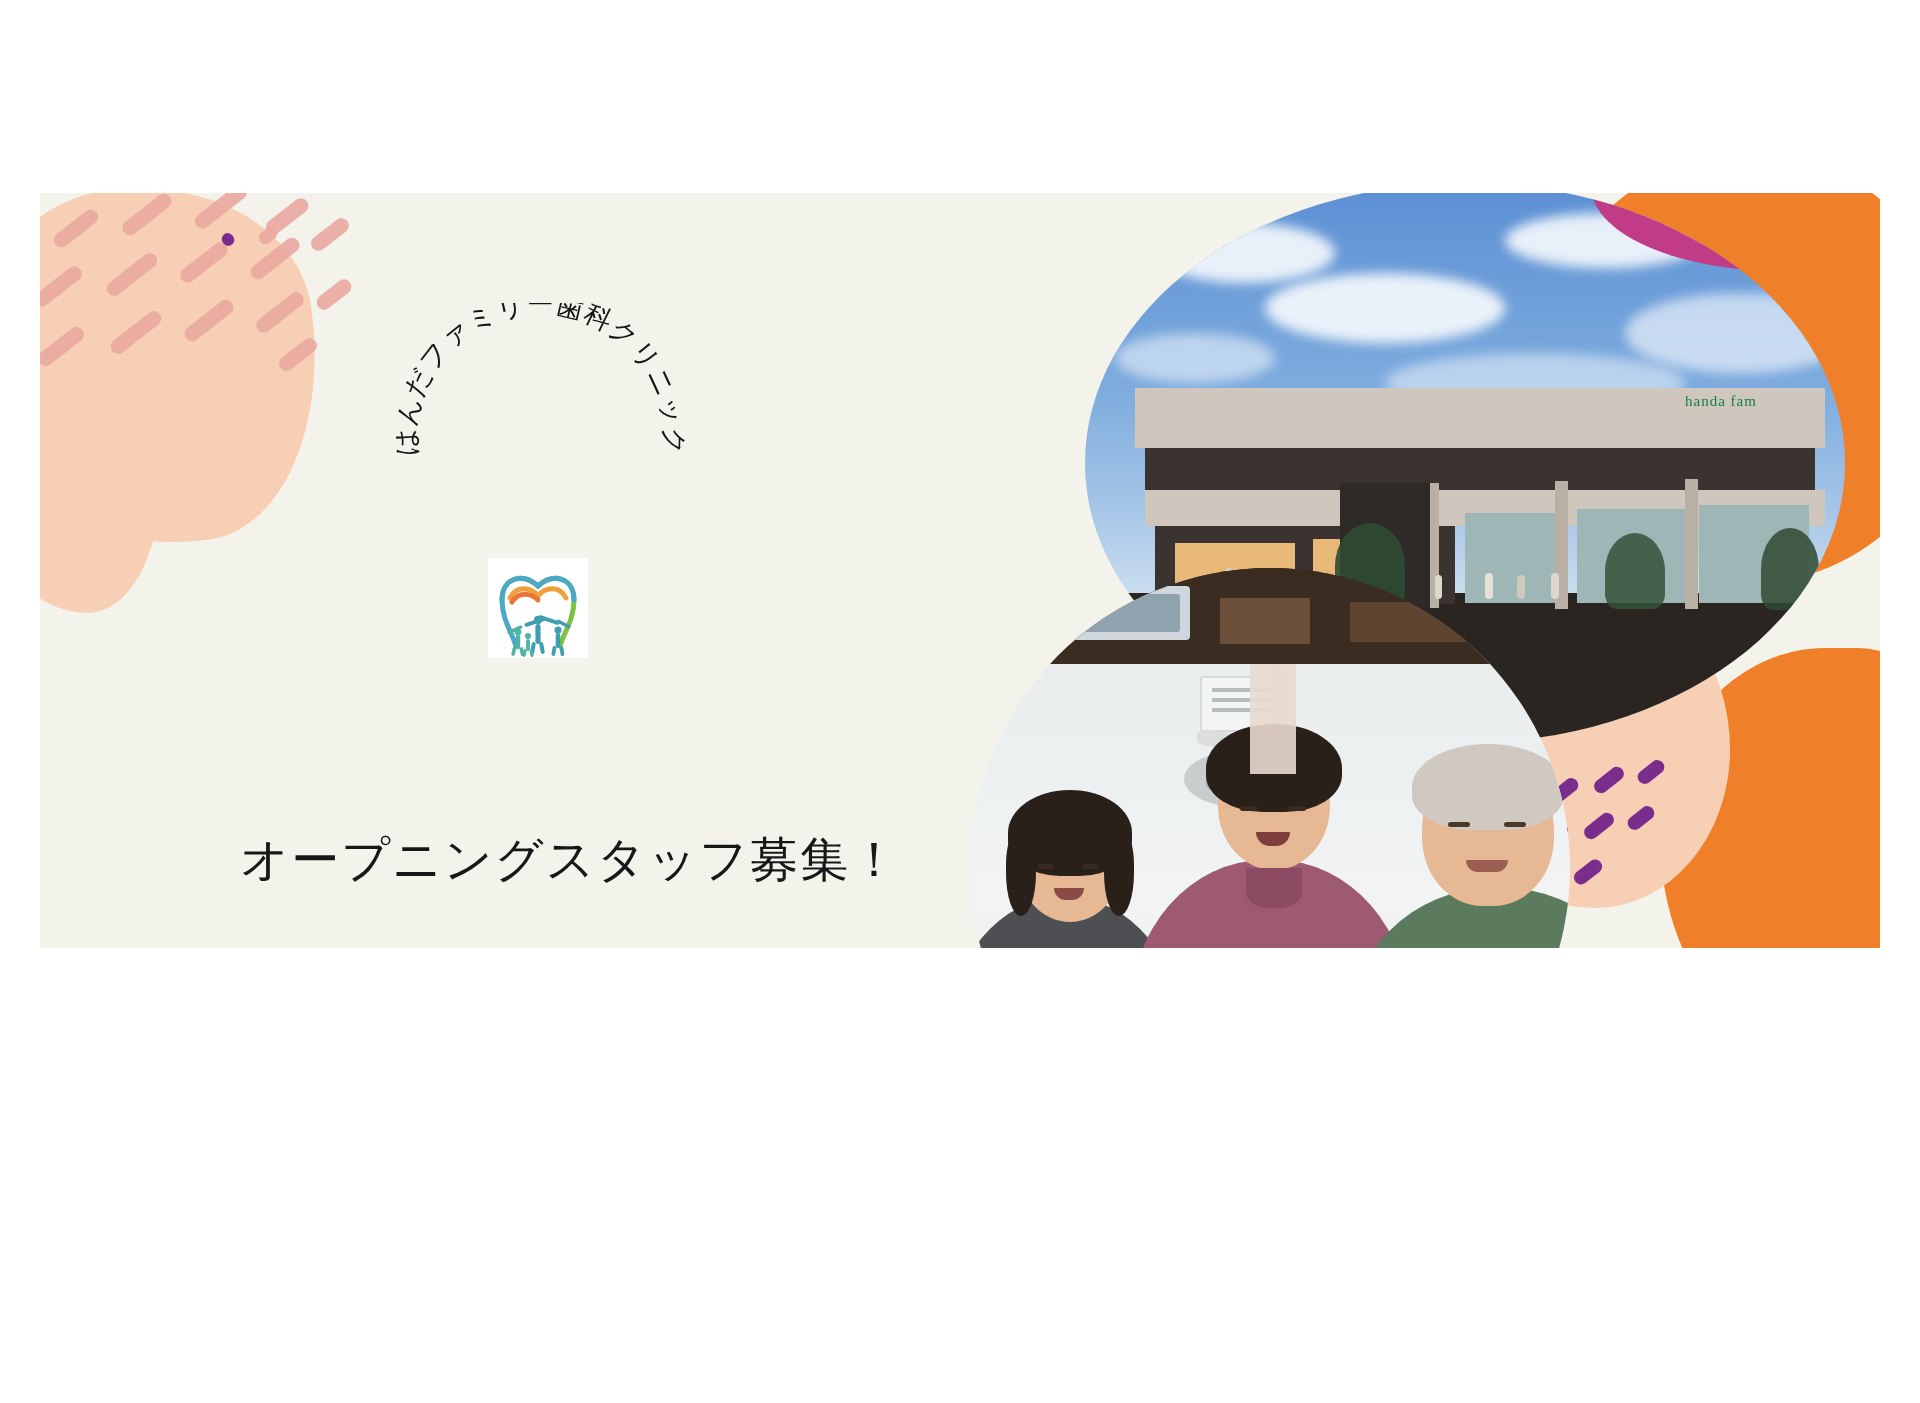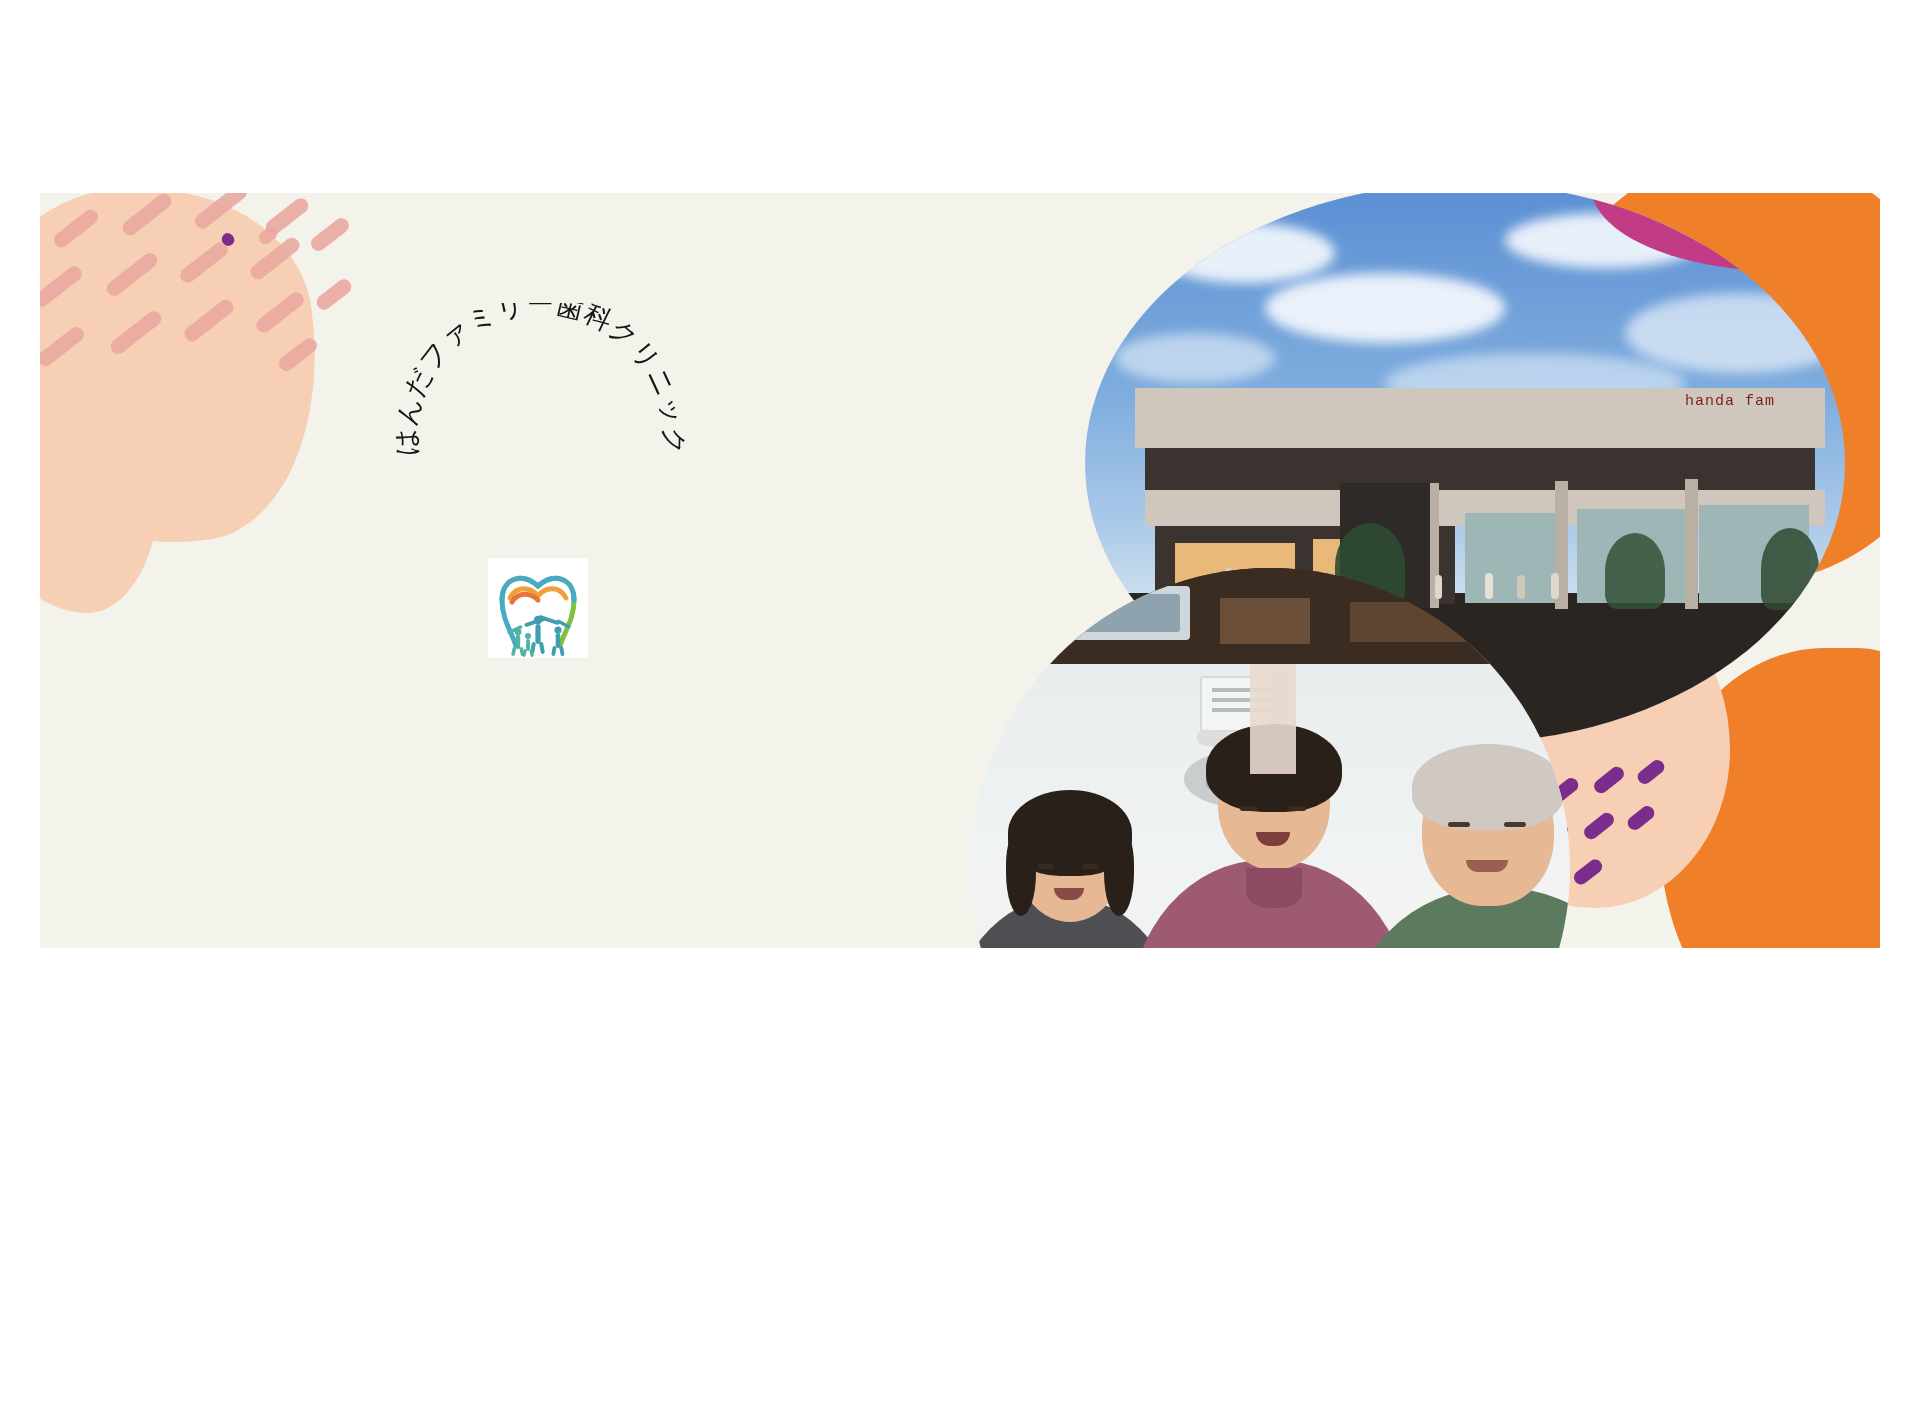--- a/index.html
+++ b/index.html
@@ -169,22 +169,22 @@
       <div style="position:absolute;left:520px;top:350px;width:60px;height:76px;background:#335238;border-radius:50% 50% 20% 20%;opacity:.85"></div>
       <div style="position:absolute;left:676px;top:345px;width:58px;height:82px;background:#2f4a33;border-radius:50% 50% 20% 20%;opacity:.85"></div>
 
       <div style="position:absolute;left:140px;top:385px;width:8px;height:26px;background:#d8d2c8;border-radius:4px;"></div>
       <div style="position:absolute;left:156px;top:388px;width:8px;height:24px;background:#cfc8bd;border-radius:4px;"></div>
       <div style="position:absolute;left:350px;top:392px;width:7px;height:24px;background:#ddd7cd;border-radius:4px;"></div>
       <div style="position:absolute;left:400px;top:390px;width:8px;height:26px;background:#e6e0d6;border-radius:4px;"></div>
       <div style="position:absolute;left:432px;top:392px;width:8px;height:24px;background:#cfc8bd;border-radius:4px;"></div>
       <div style="position:absolute;left:466px;top:390px;width:8px;height:26px;background:#ded8ce;border-radius:4px;"></div>
 
-      <div style="position:absolute;left:600px;top:210px;font-size:15px;color:#7f1d1d;
-                  letter-spacing:1px;font-family:Liberation Mono, monospace;">handa fam</div>
+      <div style="position:absolute;left:600px;top:210px;font-size:15px;color:#15803d;
+                  letter-spacing:1px;font-family:Liberation Serif, serif;">handa fam</div>
     </div>
 
     <div class="photo" id="photo-staff">
       <div class="clinic-bg"></div>
 
       <div style="position:absolute;left:0;top:0;width:100%;height:96px;background:#3b2c21;"></div>
       <div style="position:absolute;left:90px;top:18px;width:130px;height:54px;background:#cfd7dc;border-radius:4px;"></div>
       <div style="position:absolute;left:100px;top:26px;width:110px;height:38px;background:#8fa3ae;border-radius:3px;"></div>
       <div style="position:absolute;left:250px;top:30px;width:90px;height:46px;background:#6b4f38;"></div>
       <div style="position:absolute;left:380px;top:34px;width:120px;height:40px;background:#5d4532;"></div>
@@ -270,15 +270,16 @@
           <g fill="#4fb3a5">
             <circle cx="40" cy="78" r="3"></circle>
             <rect x="38.1" y="81" width="3.8" height="12" rx="1.9"></rect>
             <rect x="35" y="91" width="3.2" height="8" rx="1.6" transform="rotate(12 37 95)"></rect>
             <rect x="42" y="91" width="3.2" height="8" rx="1.6" transform="rotate(-12 44 95)"></rect>
           </g>
         </svg>
       </div>
     </div>
 
+    <div id="title-sub">オープニングスタッフ募集！</div>
 
   </div>
 </div>
 
 </body></html>

